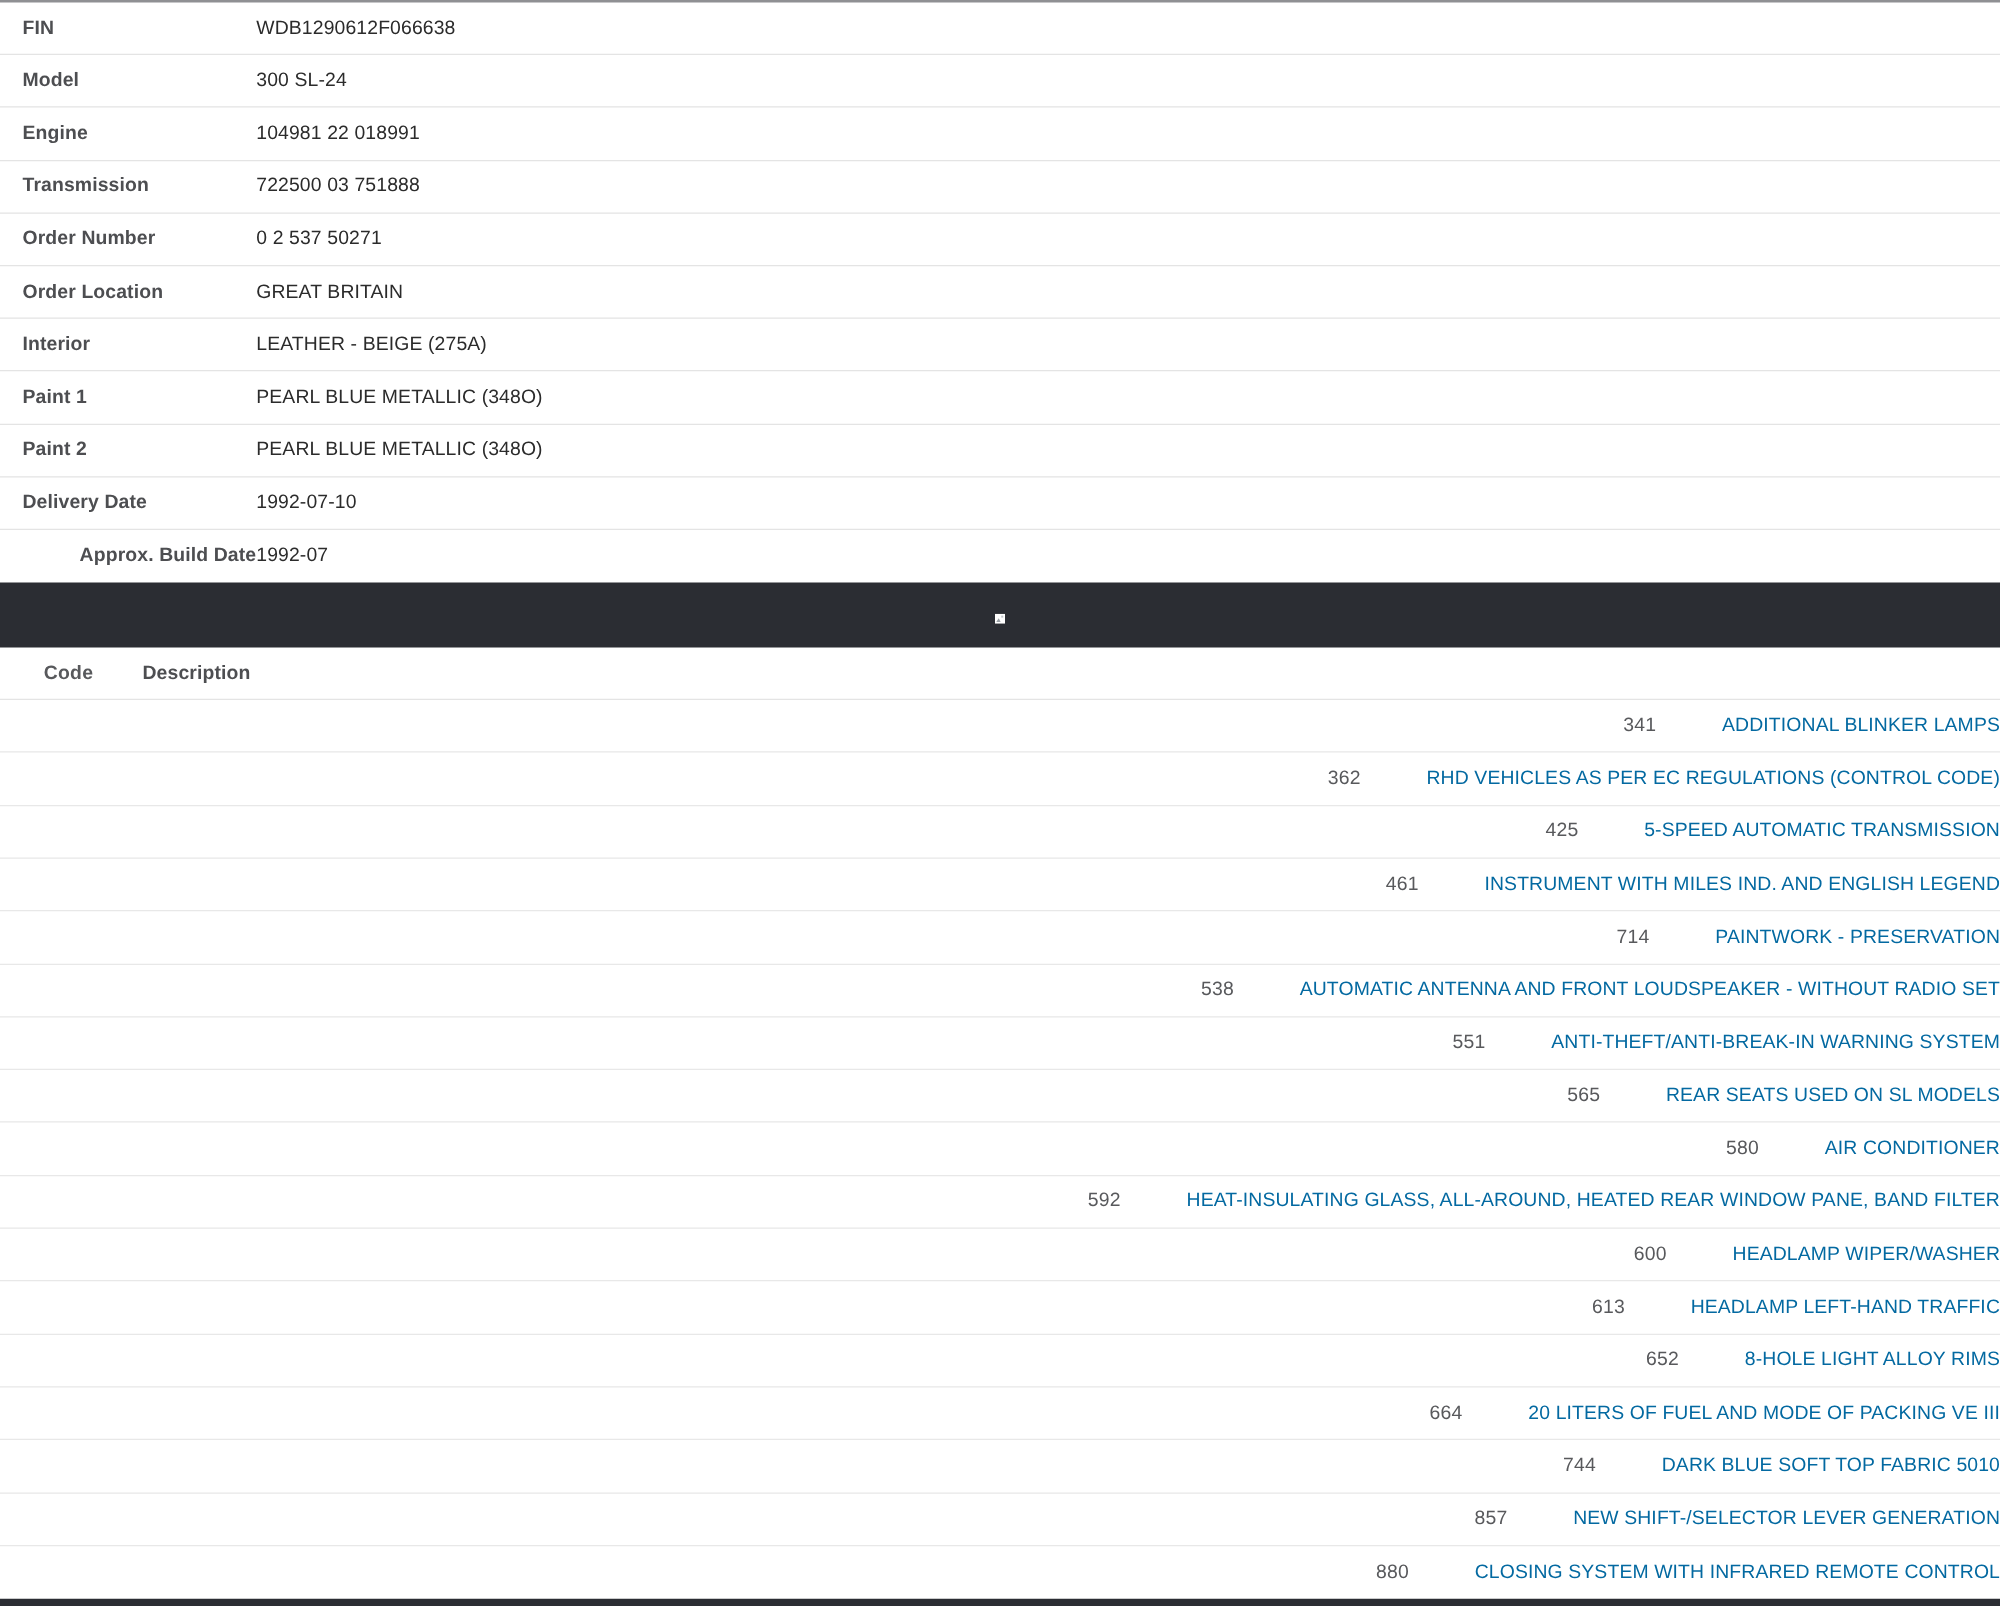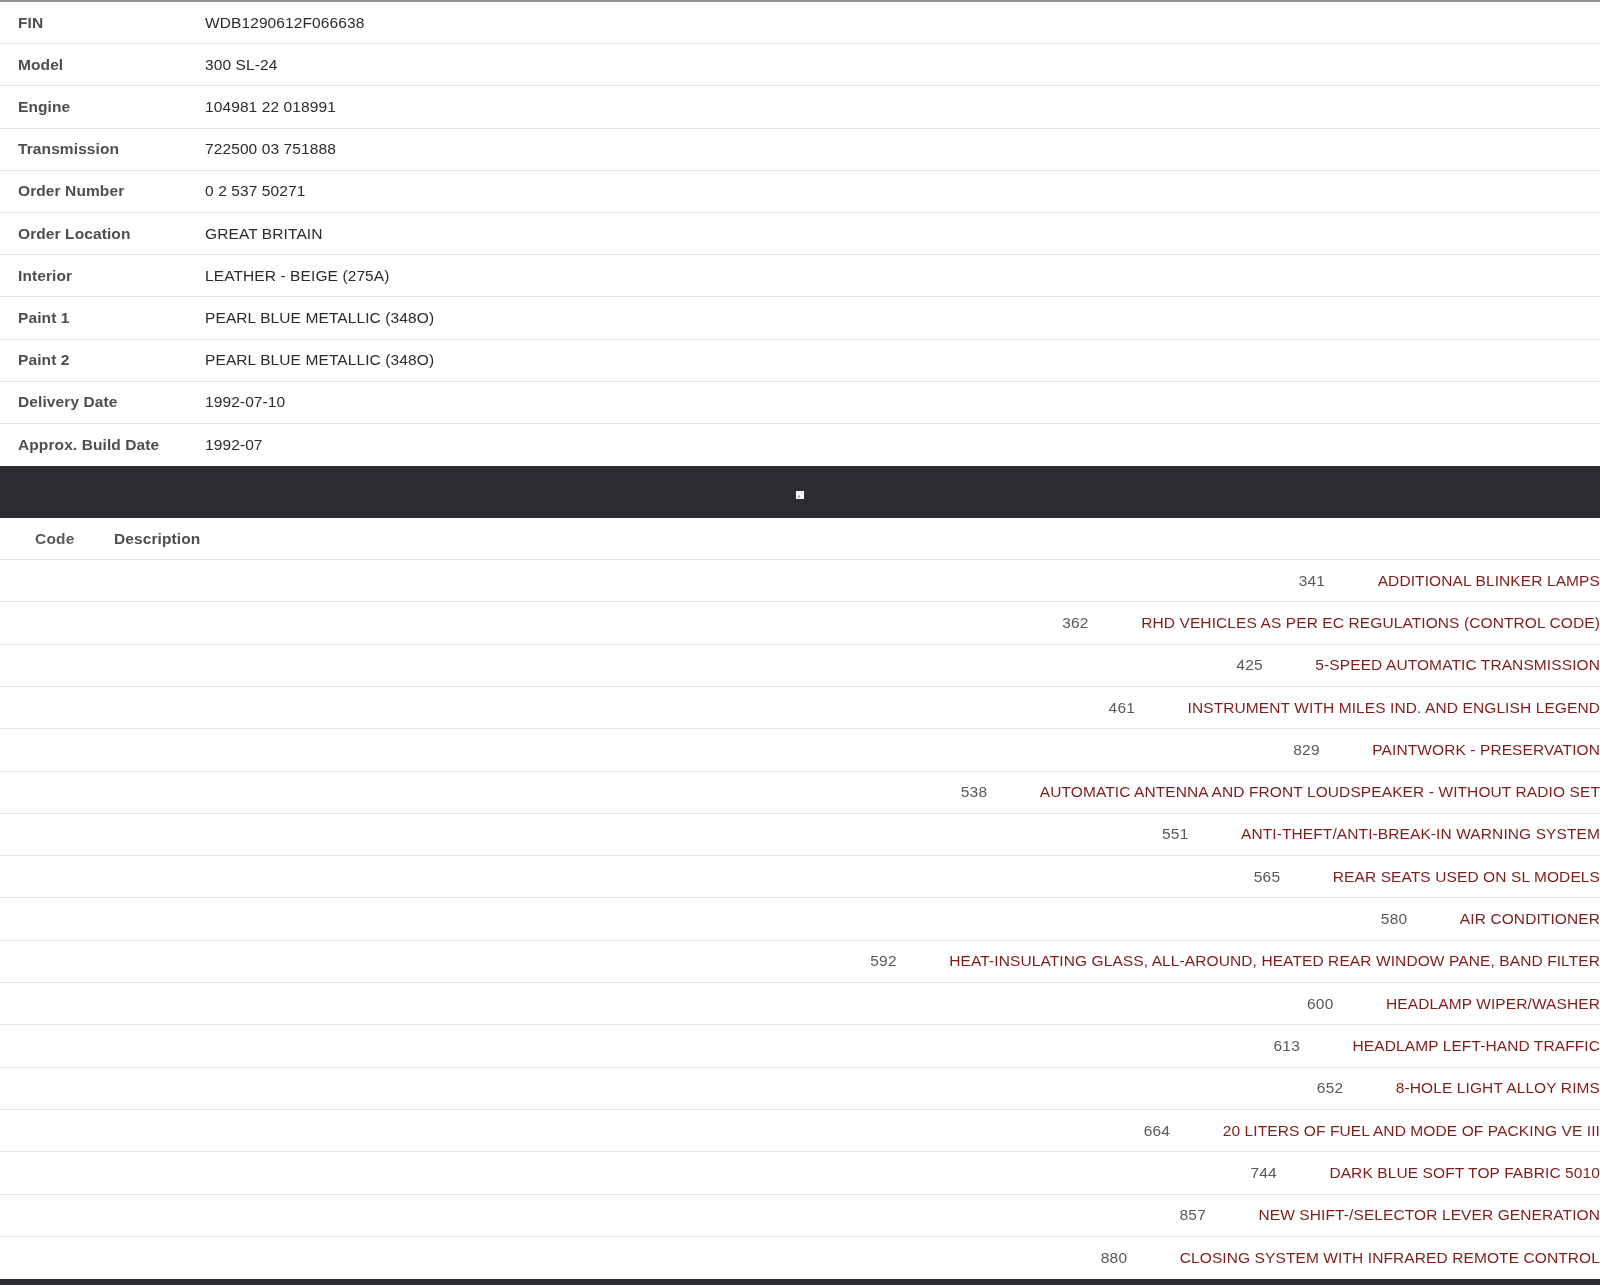--- a/index.html
+++ b/index.html
@@ -19,21 +19,21 @@
   }
   
   .info-row {
     height: 42.2px;
     box-sizing: border-box;
     border-bottom: 1px solid #e4e4e4;
     display: flex;
     align-items: center;
     font-size: 15.5px;
   }
-  .info-row:last-child { border-bottom: none; }
+  .info-row:last-child { border-bottom: none; text-align: right; }
   .info-label {
     width: 205px;
     padding-left: 18px;
     box-sizing: border-box;
     color: #4d4e51;
     font-weight: 600;
     flex: 0 0 auto;
     letter-spacing: 0.1px;
   }
   .info-value {
@@ -78,21 +78,21 @@
   .opt-row:last-child { border-bottom: none; padding-left: 28px; }
   .opt-code {
     width: 98px;
     padding-left: 19px;
     box-sizing: border-box;
     color: #58595c;
     flex: 0 0 auto;
     letter-spacing: 0.2px;
   }
   .opt-desc {
-    color: #7f1d1d;
+    color: #0369a1;
     letter-spacing: 0.1px;
   }
   
   .footer-bar {
     position: absolute;
     left: 0;
     bottom: 0;
     width: 100%;
     height: 6px;
     background: #2b2d33;
@@ -174,21 +174,21 @@
     </div>
     <div class="opt-row">
       <div class="opt-code">425</div>
       <div class="opt-desc">5-SPEED AUTOMATIC TRANSMISSION</div>
     </div>
     <div class="opt-row">
       <div class="opt-code">461</div>
       <div class="opt-desc">INSTRUMENT WITH MILES IND. AND ENGLISH LEGEND</div>
     </div>
     <div class="opt-row">
-      <div class="opt-code">829</div>
+      <div class="opt-code">714</div>
       <div class="opt-desc">PAINTWORK - PRESERVATION</div>
     </div>
     <div class="opt-row">
       <div class="opt-code">538</div>
       <div class="opt-desc">AUTOMATIC ANTENNA AND FRONT LOUDSPEAKER - WITHOUT RADIO SET</div>
     </div>
     <div class="opt-row">
       <div class="opt-code">551</div>
       <div class="opt-desc">ANTI-THEFT/ANTI-BREAK-IN WARNING SYSTEM</div>
     </div>

